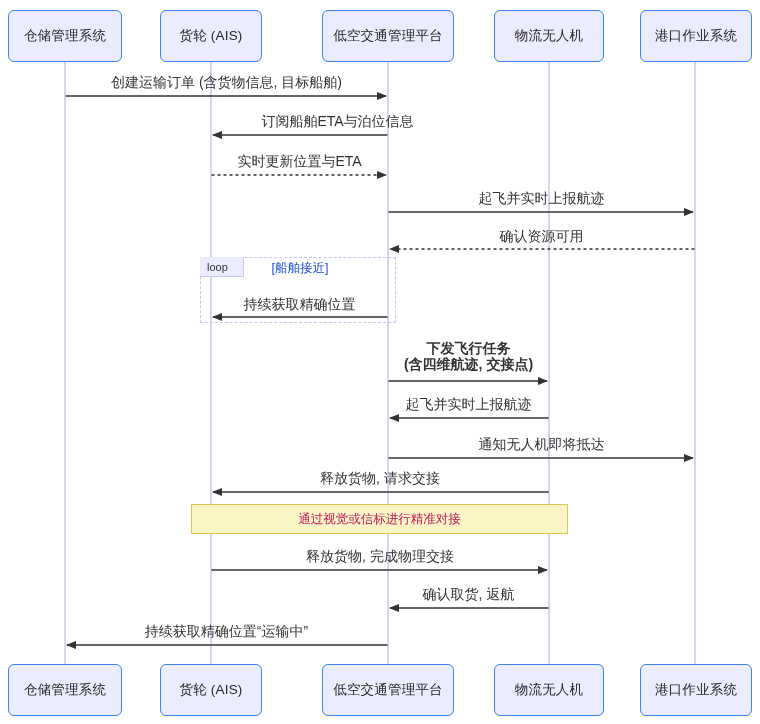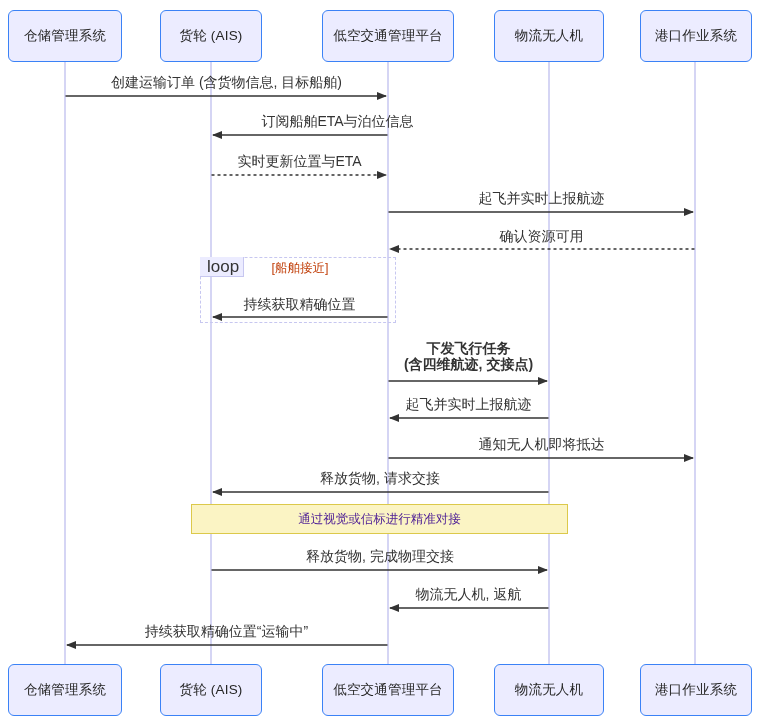--- a/index.html
+++ b/index.html
@@ -51,46 +51,46 @@
   }
   .note-box {
     position: absolute;
     box-sizing: border-box;
     background: #FBF4C4;
     border: 1px solid #DCC94A;
     display: flex;
     align-items: center;
     justify-content: center;
     font-size: 12.5px;
-    color: #4c1d95;
+    color: #be185d;
     white-space: nowrap;
   }
   .loop-frame {
     position: absolute;
     box-sizing: border-box;
     border: 1px dashed #C7C7F0;
     background: transparent;
   }
   .loop-tag {
     position: absolute;
     background: #ECECFF;
     border-right: 1px solid #C7C7F0;
     border-bottom: 1px solid #C7C7F0;
-    font-size: 17px;
+    font-size: 11px;
     color: #333333;
     display: flex;
     align-items: center;
     padding: 0 7px;
     box-sizing: border-box;
     font-weight: 500;
   }
   .loop-cond {
     position: absolute;
     font-size: 12.5px;
-    color: #c2410c;
+    color: #1d4ed8;
     white-space: nowrap;
     transform: translateX(-50%);
   }
 </style>
 </head>
 <body>
 
 <div id="diagram-root">
 
   <svg id="seq-svg">
@@ -189,21 +189,21 @@
       <div class="msg-label" style="left: 541.5px; top: 436px;">
         <div>通知无人机即将抵达</div>
       </div>
       <div class="msg-label" style="left: 380px; top: 470px;">
         <div>释放货物, 请求交接</div>
       </div>
       <div class="msg-label" style="left: 380px; top: 548px;">
         <div>释放货物, 完成物理交接</div>
       </div>
       <div class="msg-label" style="left: 468.5px; top: 586px;">
-        <div>物流无人机, 返航</div>
+        <div>确认取货, 返航</div>
       </div>
       <div class="msg-label" style="left: 226.5px; top: 623px;">
         <div>持续获取精确位置“运输中”</div>
       </div>
     </div>
   <div id="fragments-layer">
       <div class="loop-frame" style="left: 200px; top: 257px; width: 196px; height: 66px;"></div>
       <div class="loop-tag" style="left: 200px; top: 257px; width: 44px; height: 20px;">loop</div>
       <div class="loop-cond" style="left: 300px; top: 260px;">[船舶接近]</div>
     </div>

